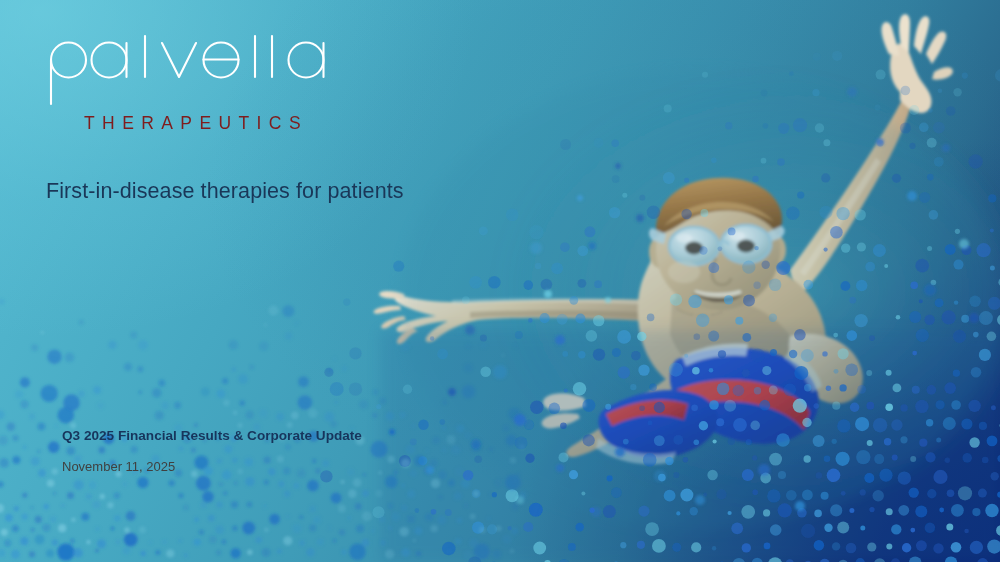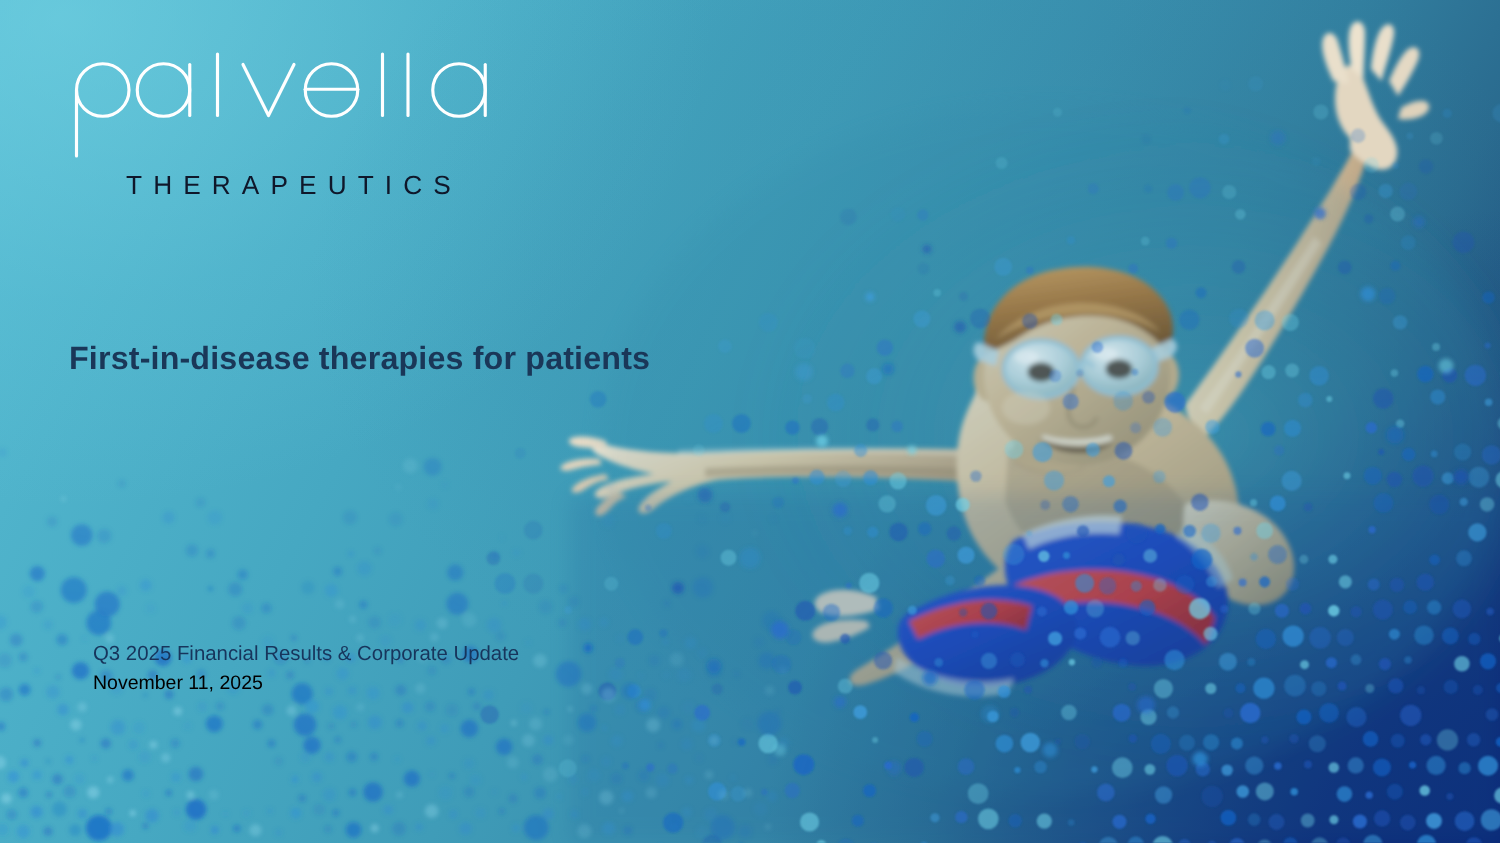--- a/index.html
+++ b/index.html
@@ -94,61 +94,60 @@
     display: block;
     width: 288px;
     height: 74px;
   }
   .wordmark svg { display:block; width:100%; height:100%; }
   .logo-sub {
     margin-top: 7px;
     margin-left: 38px;
     font-size: 17.5px;
     letter-spacing: 7.4px;
-    color: #0f172a;
+    color: #7f1d1d;
     font-weight: 400;
     line-height: 1;
     white-space: nowrap;
   }
 
   
   .tagline {
     position: absolute;
     left: 46px;
     top: 176px;
     width: 470px;
     font-size: 21.5px;
     line-height: 1.45;
     color: #1a3758;
-    font-weight: 700;
+    font-weight: 400;
     letter-spacing: 0.1px;
-    margin-top: 48px;
   }
   .tagline .ln { display: block; white-space: nowrap; }
 
   
   .footer {
     position: absolute;
     left: 62px;
     top: 426px;
   }
   .footer-title {
     font-size: 13.6px;
     color: #17355c;
     line-height: 1.45;
     white-space: nowrap;
-    font-weight: 400;
+    font-weight: 700;
   }
   .footer-date {
     font-size: 13.0px;
-    color: #000000;
+    color: #404040;
     line-height: 1.45;
     white-space: nowrap;
     font-weight: 400;
-    margin-top: 0;
+    margin-top: 12px;
   }
 </style>
 </head>
 <body>
 
 <div id="slide">
 
   <div class="bg-base"></div>
   <div class="bg-deep"></div>
   <div class="bg-topglow"></div>

